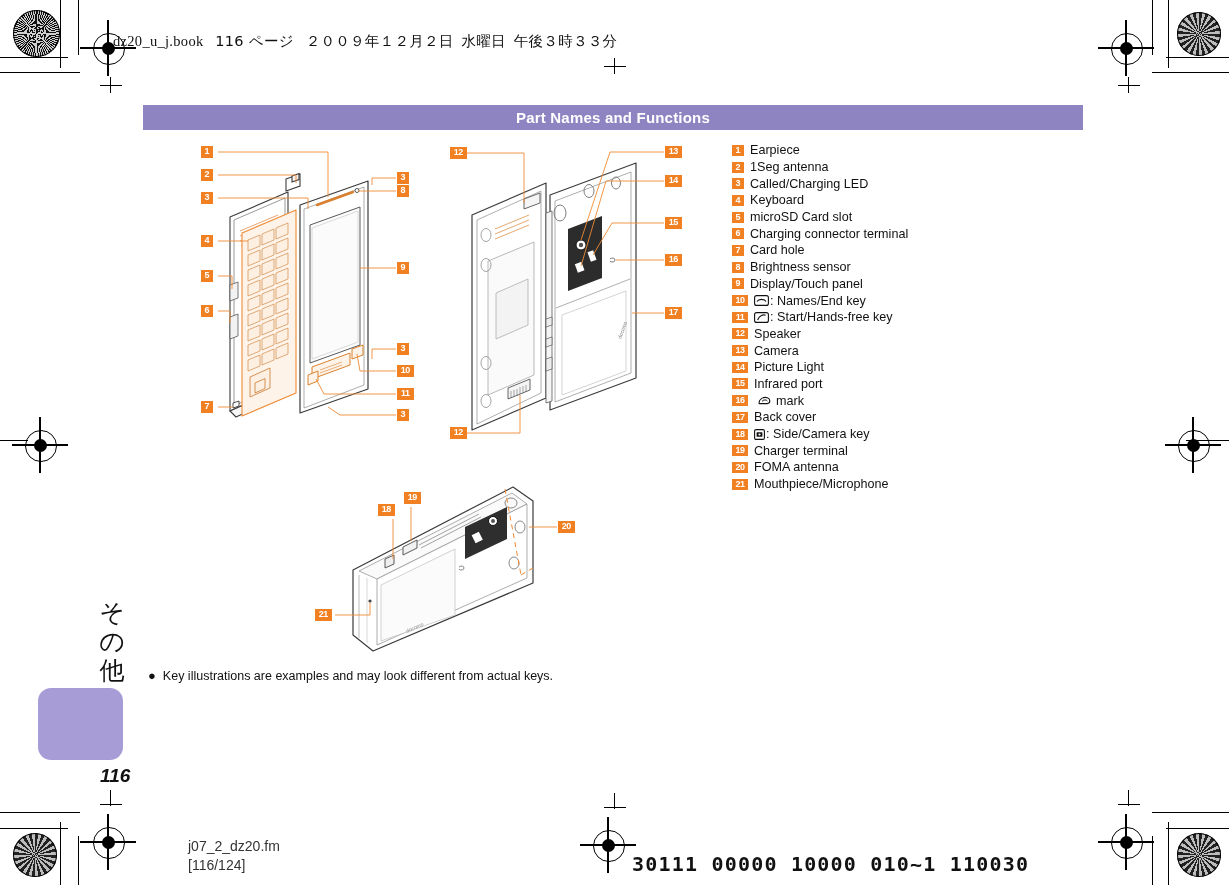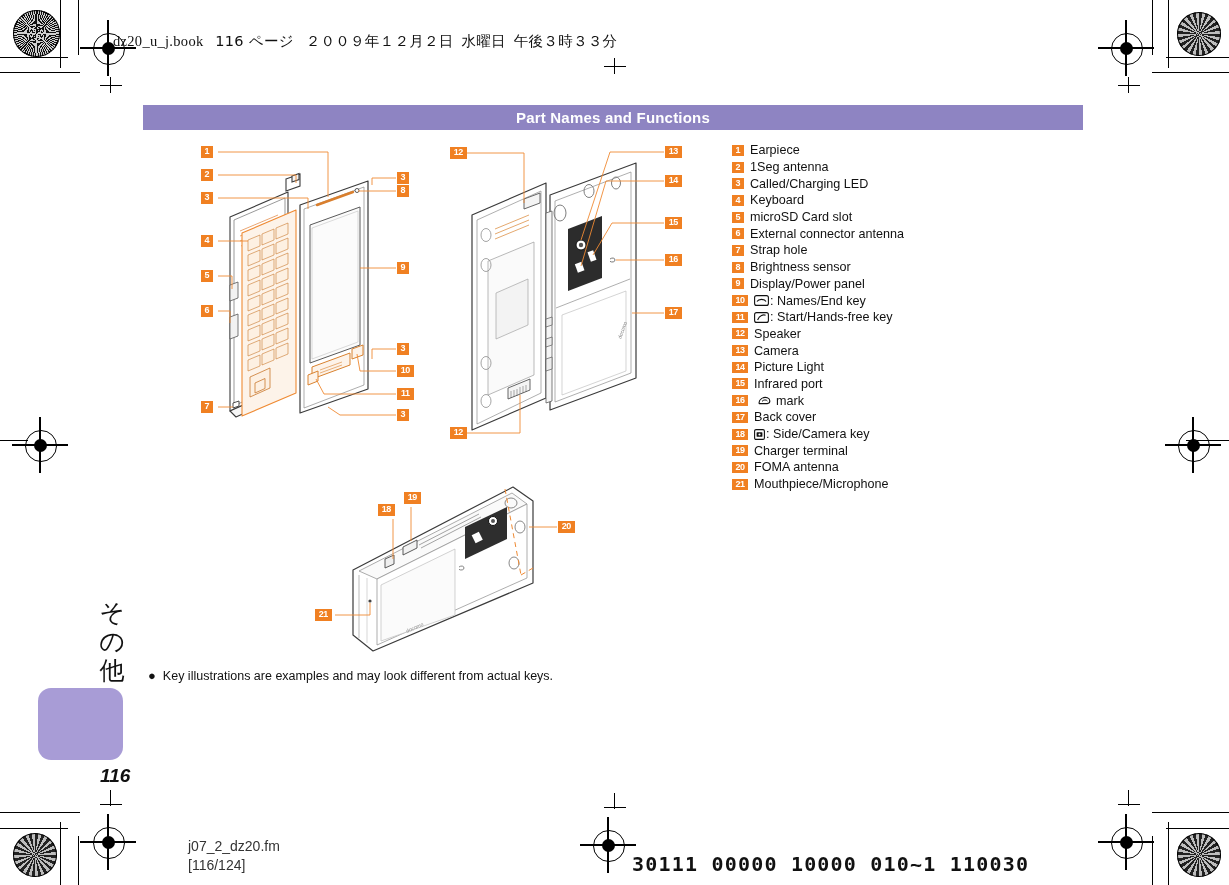--- a/index.html
+++ b/index.html
@@ -526,36 +526,36 @@
       <span class="lbl">Keyboard</span>
     </div>
 
     <div class="row">
       <span class="badge">5</span>
       <span class="lbl">microSD Card slot</span>
     </div>
 
     <div class="row">
       <span class="badge">6</span>
-      <span class="lbl">External connector antenna</span>
+      <span class="lbl">Charging connector terminal</span>
     </div>
 
     <div class="row">
       <span class="badge">7</span>
-      <span class="lbl">Strap hole</span>
+      <span class="lbl">Card hole</span>
     </div>
 
     <div class="row">
       <span class="badge">8</span>
       <span class="lbl">Brightness sensor</span>
     </div>
 
     <div class="row">
       <span class="badge">9</span>
-      <span class="lbl">Display/Power panel</span>
+      <span class="lbl">Display/Touch panel</span>
     </div>
 
     <div class="row">
       <span class="badge w2">10</span>
       <span class="gl">
         <svg width="15" height="11" viewBox="0 0 15 11">
           <rect x="0.6" y="0.6" width="13.8" height="9.8" rx="2" fill="#fff" stroke="#111" stroke-width="1.1"></rect>
           <path d="M3 6.6 C4.6 3.6 10.4 3.6 12 6.6" fill="none" stroke="#111" stroke-width="1.1"></path>
         </svg>
       </span>

